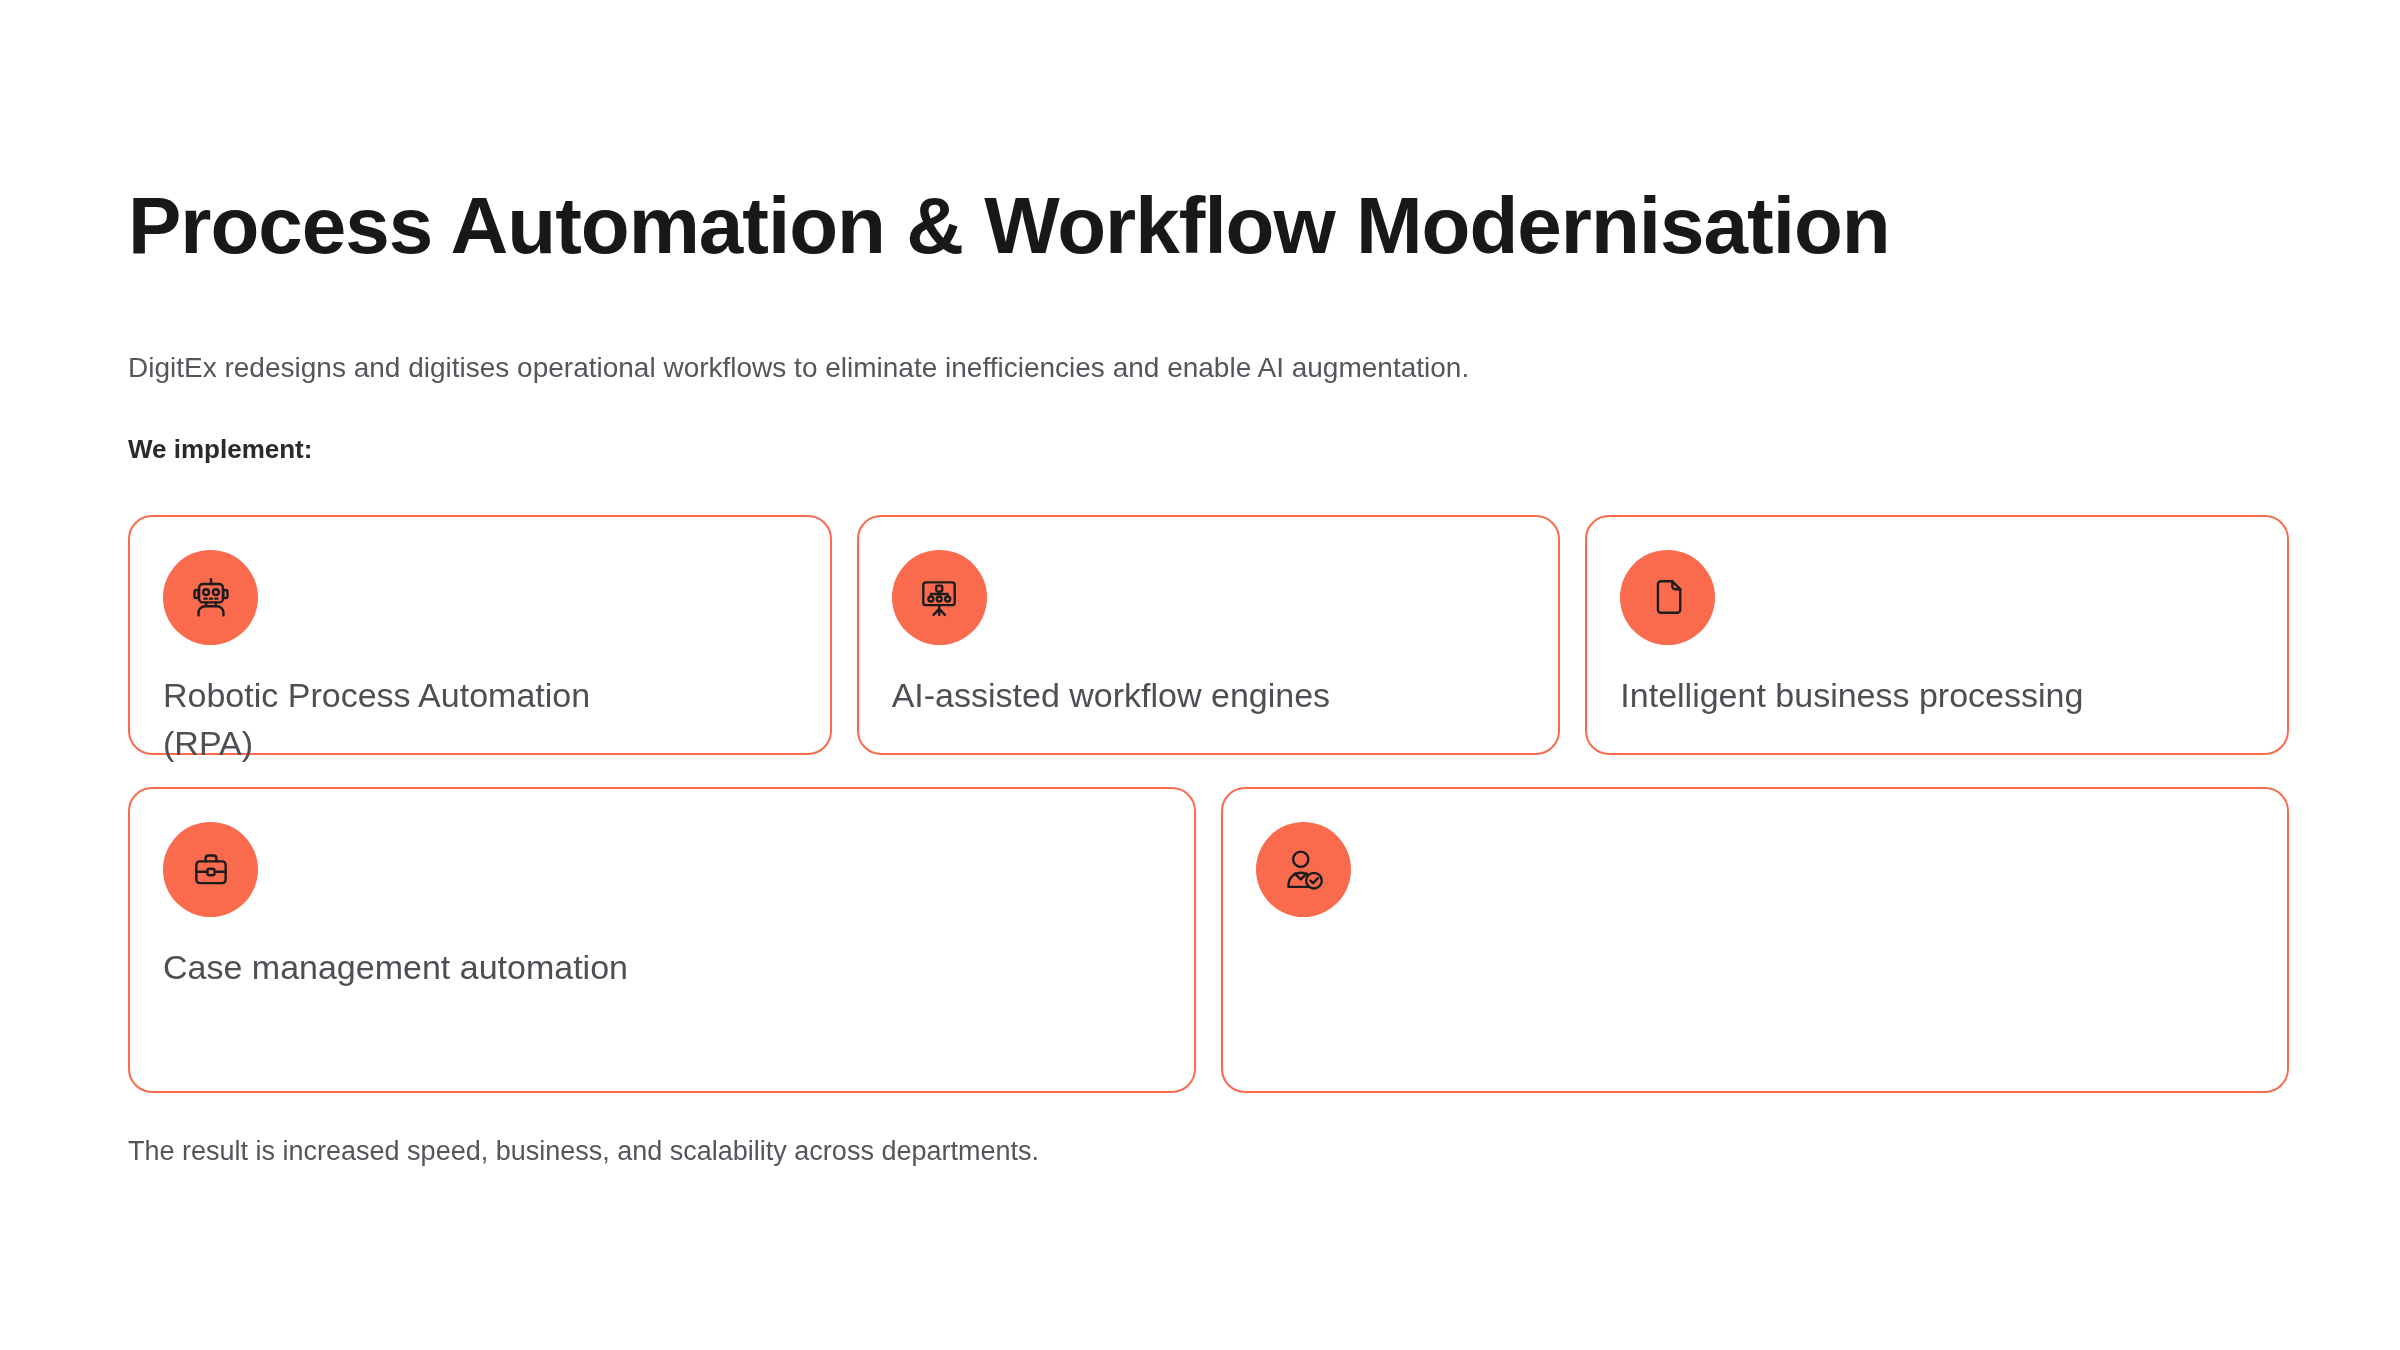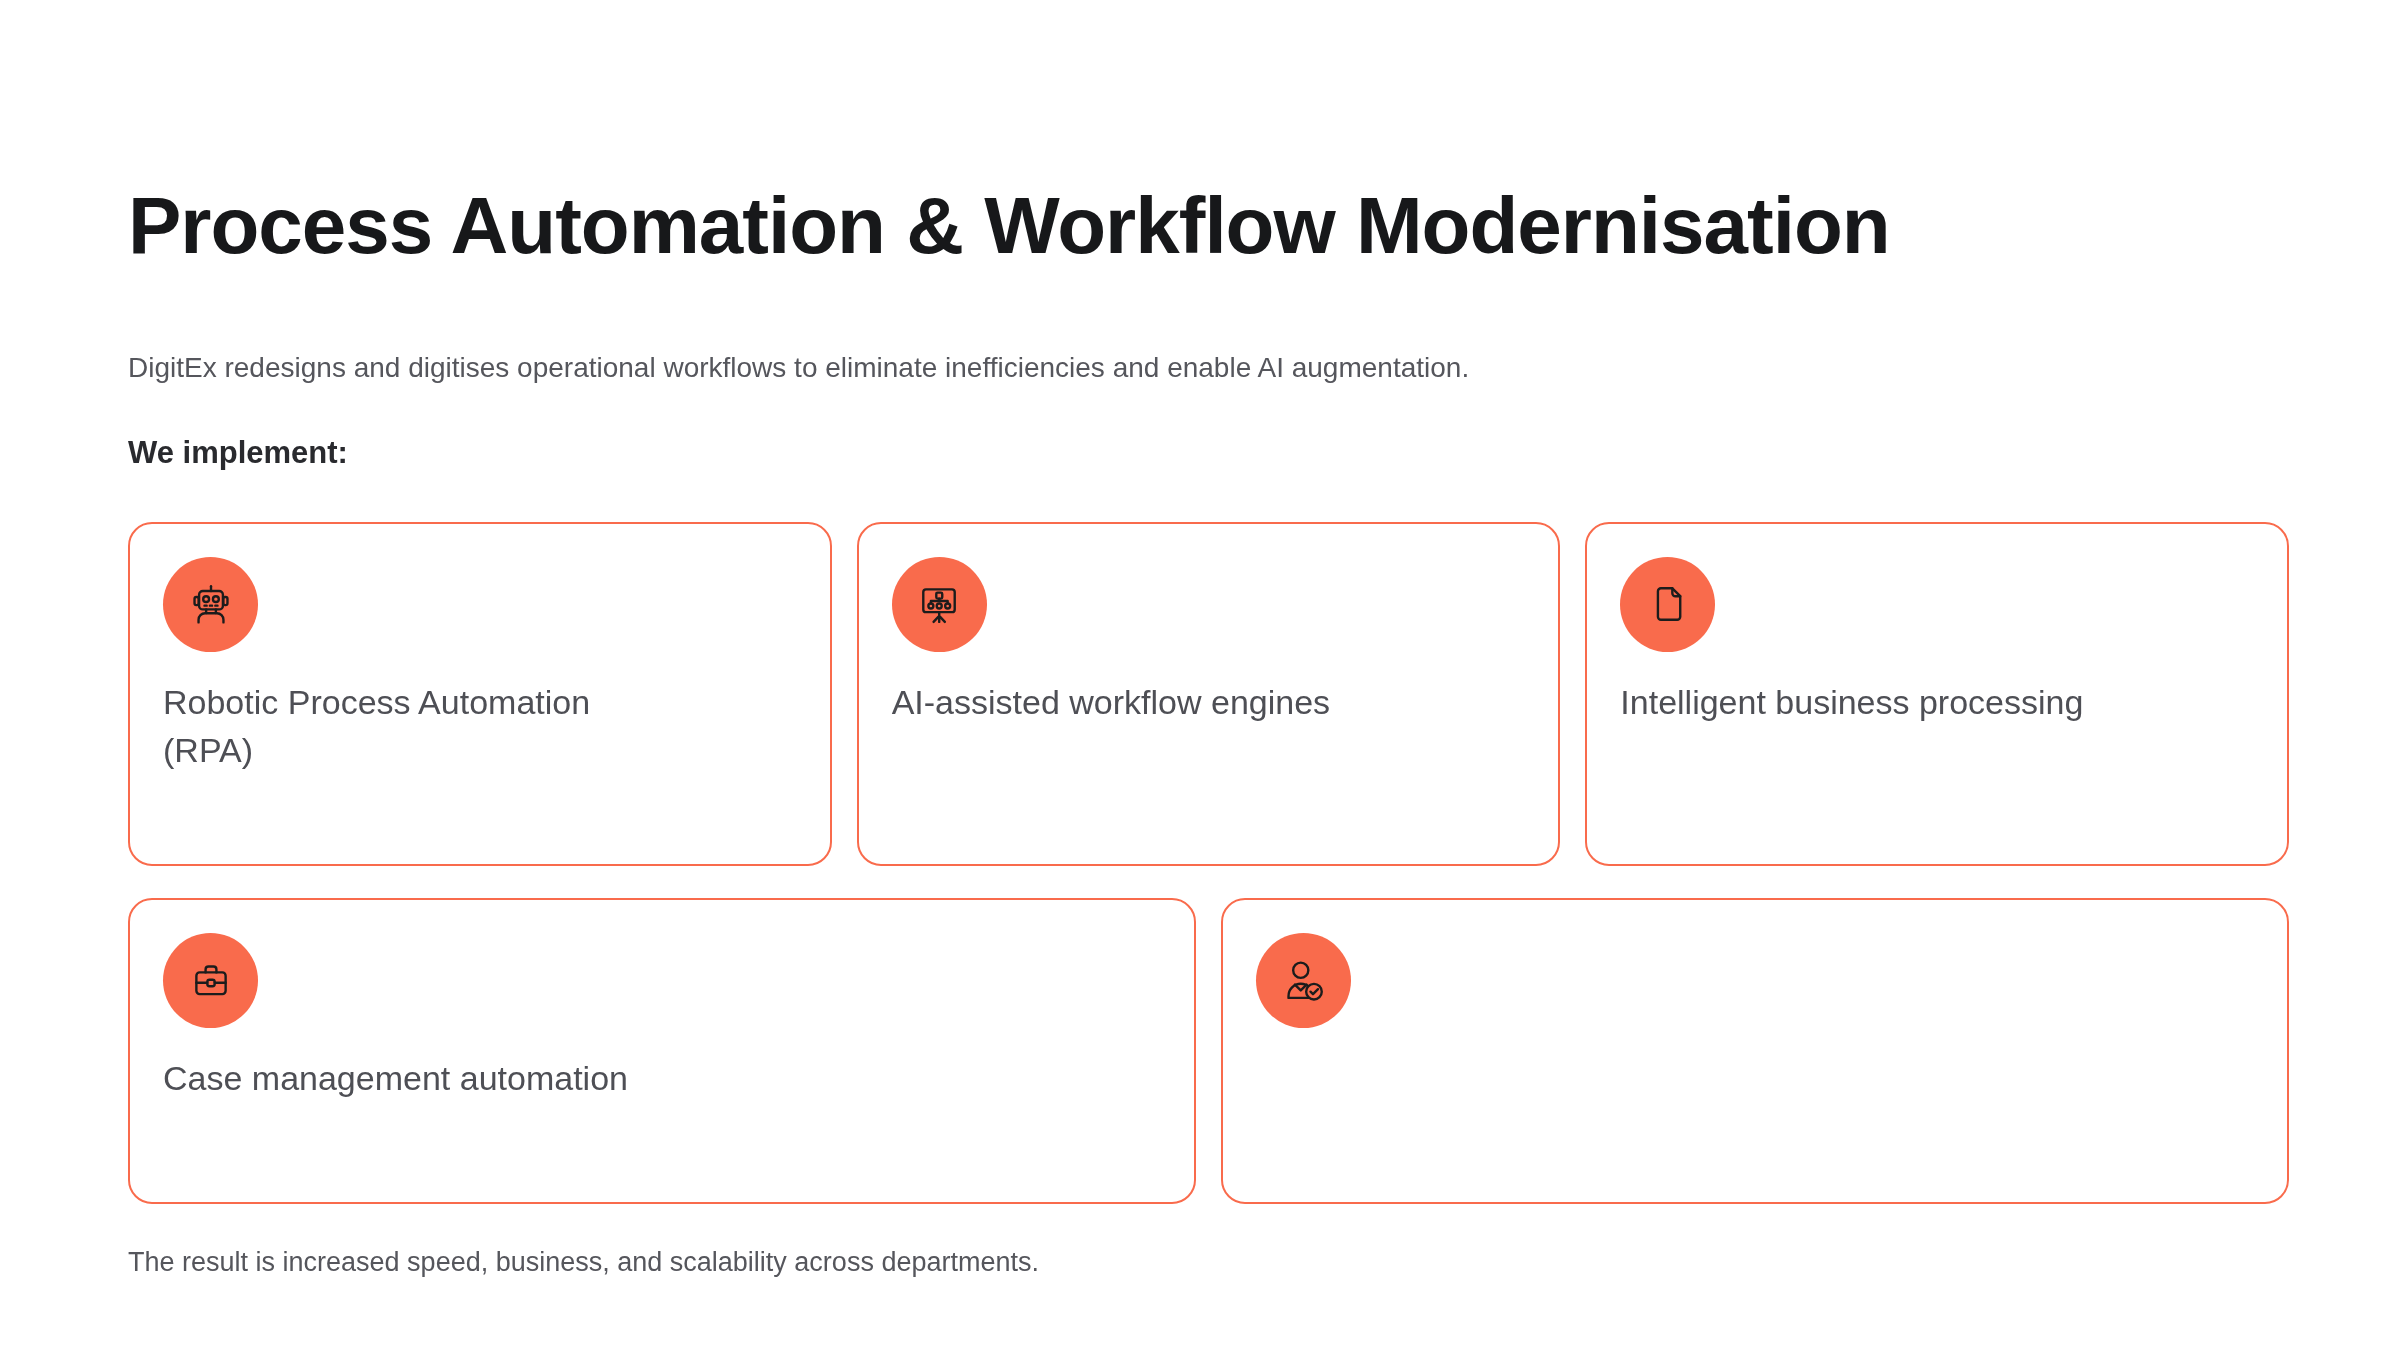--- a/index.html
+++ b/index.html
@@ -18,30 +18,30 @@
   }
   .slide{padding:180px 111px 0 128px;}
   .page-title{
     margin:0;font-size:80px;font-weight:600;line-height:1.15;
     letter-spacing:-1px;color:var(--title);
   }
   .page-subtitle{
     margin:76px 0 0;font-size:28px;line-height:1.4;color:var(--body);
   }
   .implement-label{
-    margin:44px 0 0;font-size:31px;line-height:1.4;font-weight:700;color:var(--implement);
+    margin:44px 0 0;font-size:26px;line-height:1.4;font-weight:700;color:var(--implement);
   }
   .cards{display:grid;gap:25px;}
   .cards.row1{margin-top:47px;grid-template-columns:repeat(3,1fr);}
   .cards.row2{margin-top:32px;grid-template-columns:repeat(2,1fr);}
   .card{
     background:#fff;border:2px solid var(--accent);border-radius:24px;
     padding:33px;position:relative;
   }
-  .row1 .card{height:344px;}
+  .row1 .card{height:240px;}
   .row2 .card{height:306px;}
   .icon-circle{
     width:95px;height:95px;border-radius:50%;background:var(--accent);
     display:flex;align-items:center;justify-content:center;
   }
   .icon-circle svg{display:block;}
   .card-label{
     margin:26px 0 0;font-size:34px;line-height:1.42;color:var(--label);
   }
   .row1 .card:first-child .card-label{max-width:480px;}

